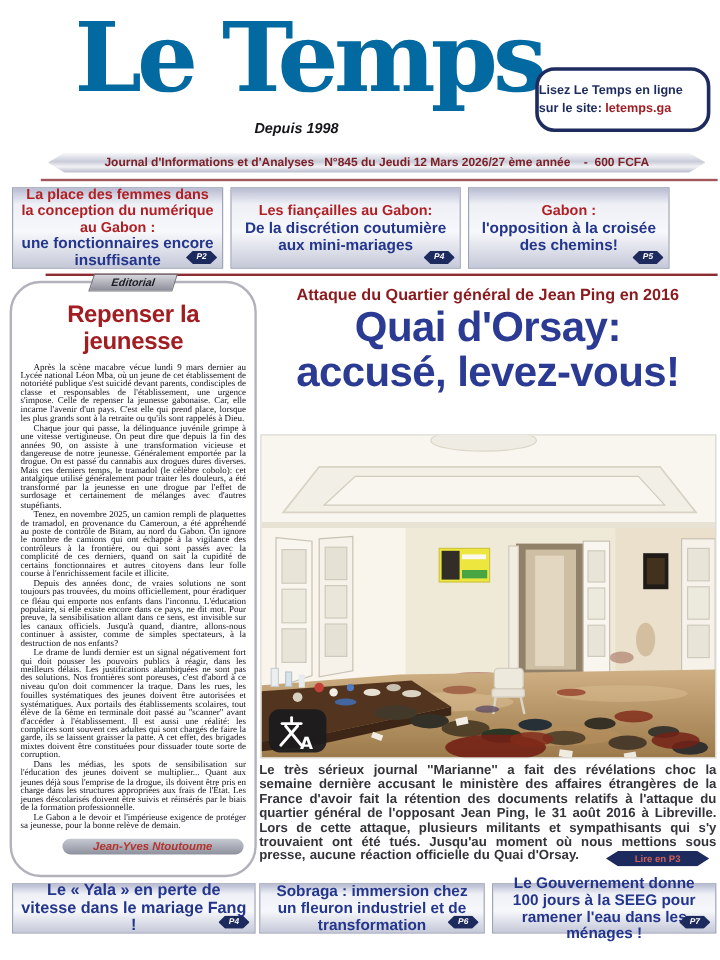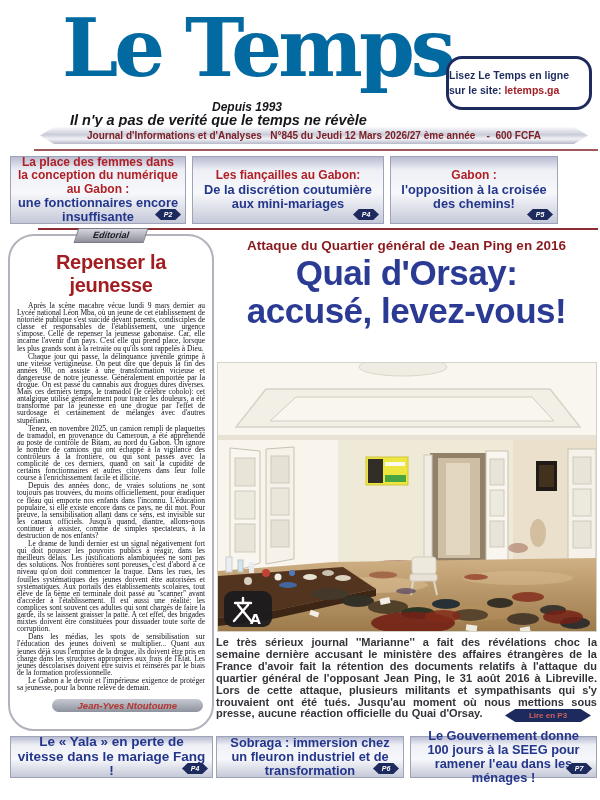--- a/index.html
+++ b/index.html
@@ -70,22 +70,21 @@
   .tb1 .t-blue{font-size:13.5px;}
   .tb2{left:216px;top:736px;width:188px;height:42px;}
   .tb3{left:410px;top:736px;width:187px;height:42px;}
 </style>
 </head>
 <body>
 
 <div class="page">
 
   <div class="logo">Le Temps</div>
-  <div class="since">Depuis 1993</div>
-  <div class="tagline">Il n'y a pas de verité que le temps ne révèle</div>
+  <div class="since">Depuis 1998</div>
   <div class="online-box">
     <div>Lisez Le Temps en ligne</div>
     <div><span>sur le site: </span><span class="site">letemps.ga</span></div>
   </div>
   <div class="ribbon">Journal d'Informations et d'Analyses   N°845 du Jeudi 12 Mars 2026/27 ème année    -  600 FCFA</div>
   <div class="rule rule-top"></div>
 
   <div class="teaser t1">
     <div class="t-red">La place des femmes dans la conception du numérique au Gabon :</div>
     <div class="t-blue">une fonctionnaires encore insuffisante</div>

